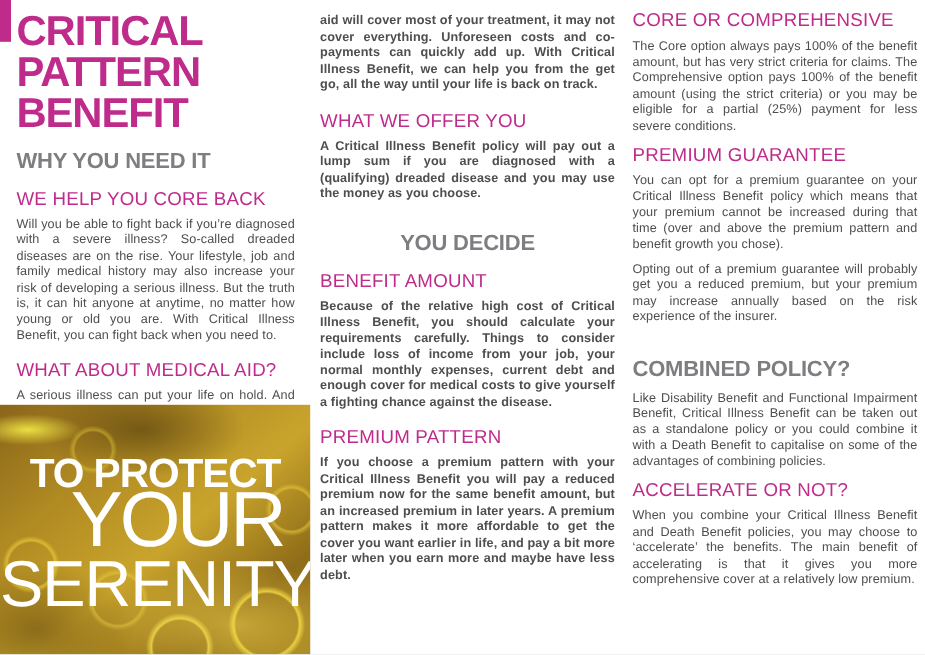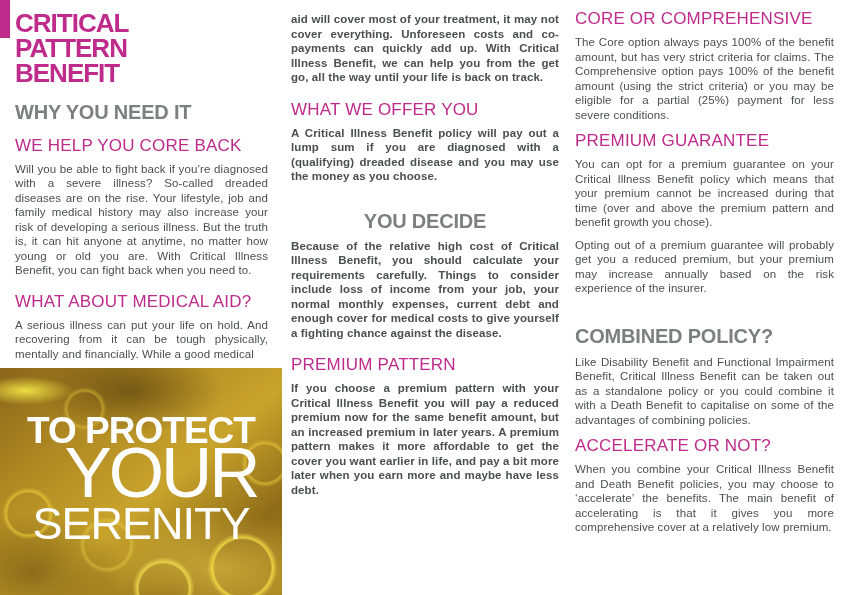--- a/index.html
+++ b/index.html
@@ -23,21 +23,21 @@
   }
   .col{position:absolute;top:0;}
   .col1{left:15px;width:253px;}
   .col2{left:291px;width:268px;}
   .col3{left:575px;width:259px;}
 
   .brochure-title{
     margin-top:11px;
     color:var(--pink);
     font-weight:800;
-    font-size:26px;
+    font-size:38px;
     line-height:0.97;
     letter-spacing:-1px;
   }
   .section-heading{
     color:var(--gray-head);
     font-weight:800;
     font-size:20px;
     line-height:1.0;
     letter-spacing:-0.2px;
   }
@@ -94,21 +94,21 @@
     position:absolute;left:0;top:44px;width:100%;
     text-align:center;color:#ffffff;
   }
   .overlay-line1{
     font-size:37px;font-weight:700;line-height:1.0;letter-spacing:-1px;
   }
   .overlay-line2{
     font-size:71px;font-weight:400;line-height:0.82;letter-spacing:-3px;margin-top:-5px;padding-left:40px;
   }
   .overlay-line3{
-    font-size:45px;font-weight:400;line-height:0.95;letter-spacing:-1px;margin-top:1px;
+    font-size:59px;font-weight:400;line-height:0.95;letter-spacing:-1px;margin-top:1px;
   }
 </style>
 </head>
 <body>
 
 <div class="page">
 
   <div class="corner-bar"></div>
 
   <div class="col col1">
@@ -130,20 +130,21 @@
       <div class="overlay-line2">YOUR</div>
       <div class="overlay-line3">SERENITY</div>
     </div>
   </div>
 
   <div class="col col2">
     <p class="body-p first">aid will cover most of your treatment, it may not cover everything. Unforeseen costs and co-payments can quickly add up. With Critical Illness Benefit, we can help you from the get go, all the way until your life is back on track.</p>
     <div class="sub-heading">WHAT WE OFFER YOU</div>
     <p class="body-p">A Critical Illness Benefit policy will pay out a lump sum if you are diagnosed with a (qualifying) dreaded disease and you may use the money as you choose.</p>
     <div class="section-heading">YOU DECIDE</div>
+    <div class="sub-heading">BENEFIT AMOUNT</div>
     <p class="body-p">Because of the relative high cost of Critical Illness Benefit, you should calculate your requirements carefully. Things to consider include loss of income from your job, your normal monthly expenses, current debt and enough cover for medical costs to give yourself a fighting chance against the disease.</p>
     <div class="sub-heading">PREMIUM PATTERN</div>
     <p class="body-p">If you choose a premium pattern with your Critical Illness Benefit you will pay a reduced premium now for the same benefit amount, but an increased premium in later years. A premium pattern makes it more affordable to get the cover you want earlier in life, and pay a bit more later when you earn more and maybe have less debt.</p>
   </div>
 
   <div class="col col3">
     <div class="sub-heading">CORE OR COMPREHENSIVE</div>
     <p class="body-p">The Core option always pays 100% of the benefit amount, but has very strict criteria for claims. The Comprehensive option pays 100% of the benefit amount (using the strict criteria) or you may be eligible for a partial (25%) payment for less severe conditions.</p>
     <div class="sub-heading">PREMIUM GUARANTEE</div>
     <p class="body-p">You can opt for a premium guarantee on your Critical Illness Benefit policy which means that your premium cannot be increased during that time (over and above the premium pattern and benefit growth you chose).</p>

